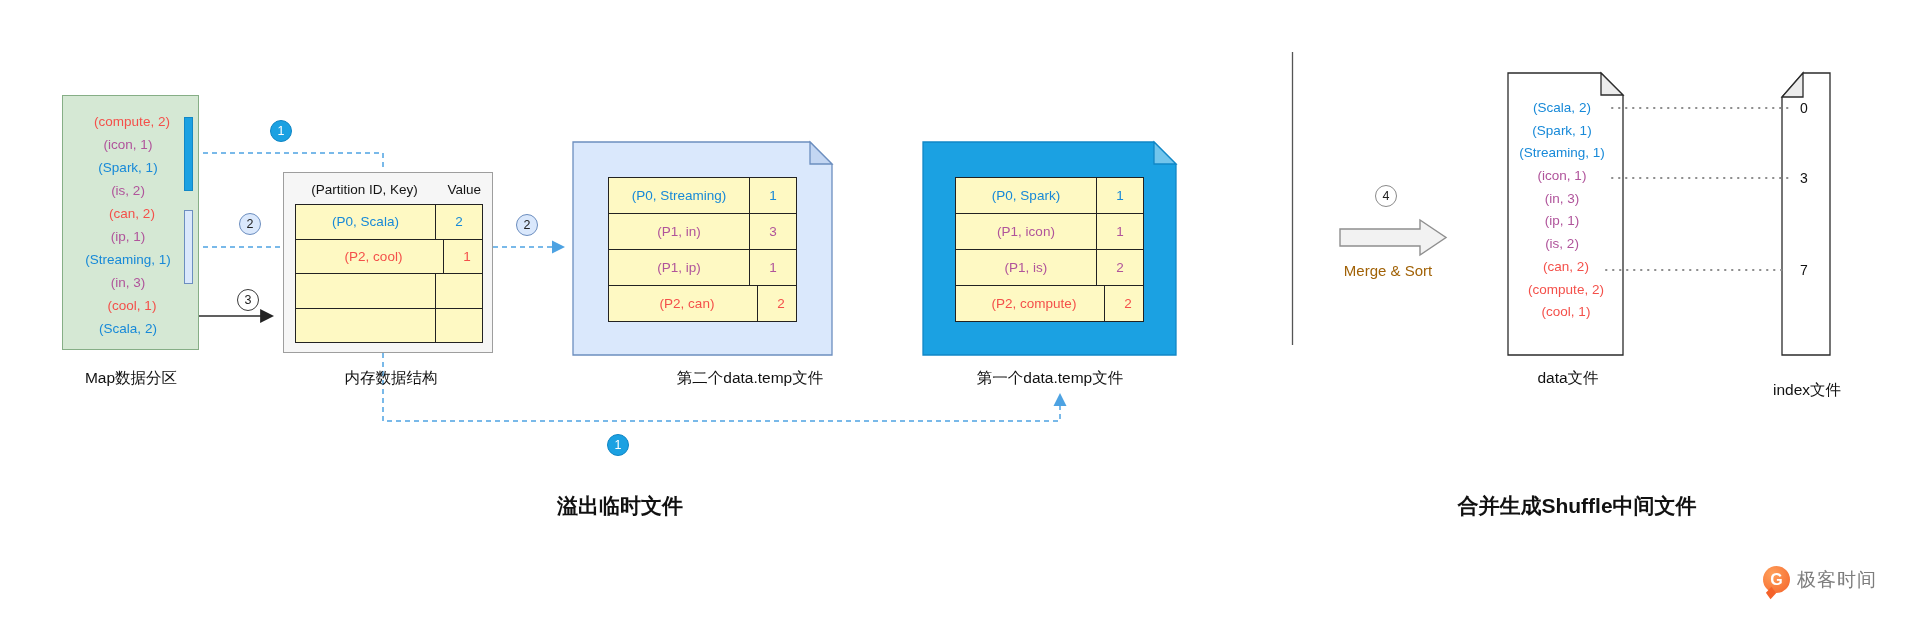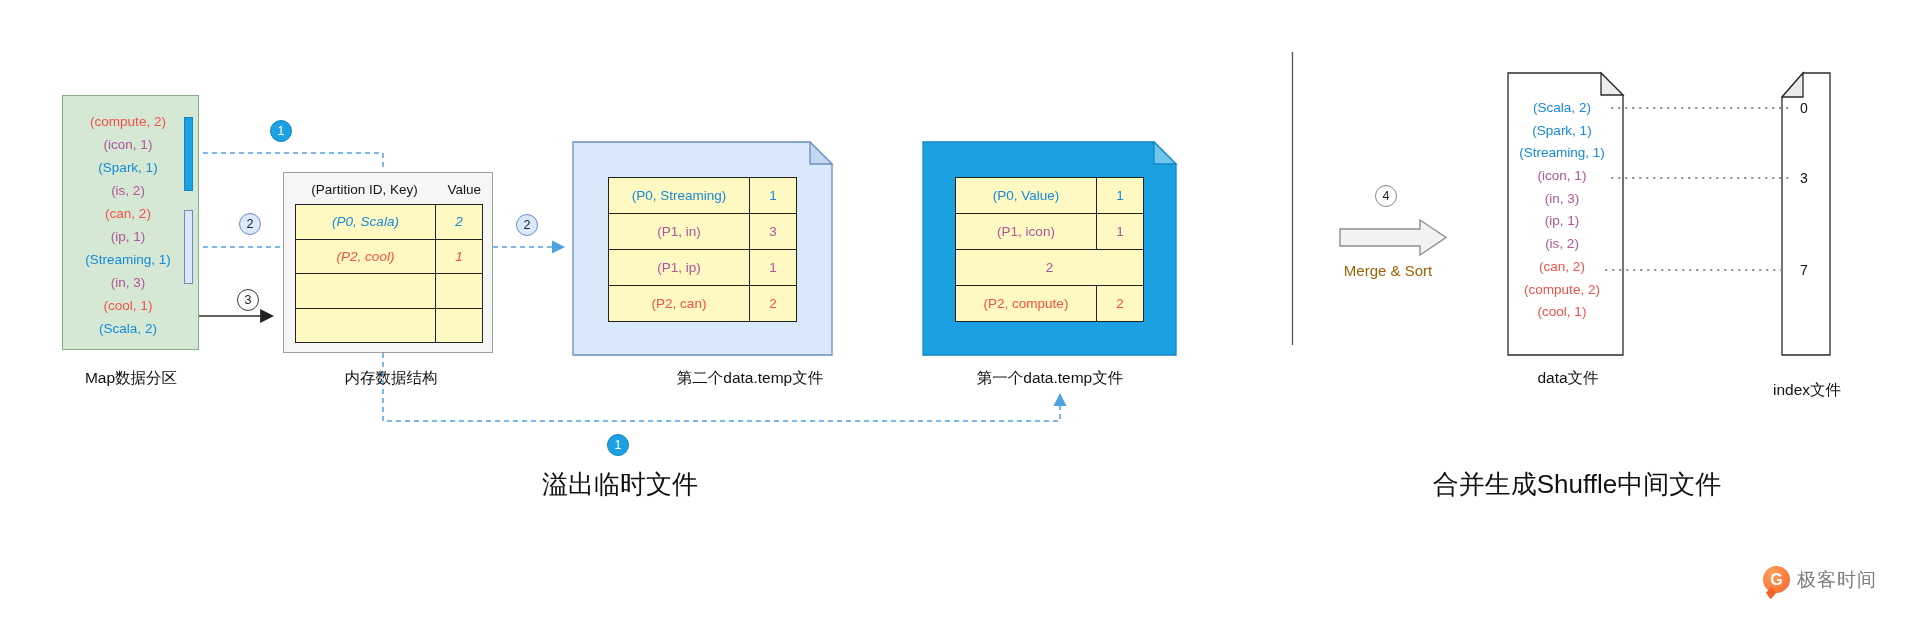--- a/index.html
+++ b/index.html
@@ -15,45 +15,45 @@
   svg.layer{position:absolute;left:0;top:0;}
   .dash{fill:none;stroke:var(--dash-blue);stroke-width:1.5;stroke-dasharray:5 4;}
   .dots{stroke:#8a8a8a;stroke-width:2;stroke-dasharray:0.5 6.5;stroke-linecap:round;}
   .greenbox{left:62px;top:95px;width:137px;height:255px;background:var(--green);
             border:1.3px solid var(--green-border);box-sizing:border-box;}
   .bar{width:9px;height:74px;left:184px;box-sizing:border-box;}
   .bar.dark{top:117px;background:var(--shape-blue);border:1px solid #1187c6;}
   .bar.light{top:210px;background:var(--light-blue);border:1px solid var(--light-blue-border);}
   .map-items{left:62px;top:110px;width:132px;}
   .mi{height:23px;line-height:23px;text-align:center;font-size:13.5px;white-space:nowrap;}
-  .c-red{color:var(--red);} .c-blue{color:var(--blue);} .c-purple{color:var(--purple);}
+  .c-red{color:var(--red);padding-left:8px;} .c-blue{color:var(--blue);} .c-purple{color:var(--purple);}
   .membox{left:283px;top:172px;width:210px;height:181px;background:#f6f6f6;
           border:1.3px solid var(--gray-border);box-sizing:border-box;}
   .memhead{left:295px;top:178px;width:186px;height:24px;display:flex;font-size:13.5px;color:#141414;}
   .memhead .mh-k{width:139px;text-align:center;line-height:24px;}
   .memhead .mh-v{flex:1;text-align:right;line-height:24px;}
   .dtable{position:absolute;width:187px;border:1.4px solid #222;background:#fef9c3;box-sizing:content-box;}
   .drow{display:flex;height:35px;border-top:1.4px solid #222;}
   .drow:first-child{border-top:none;}
-  .dtable.mem .drow{height:33.5px;font-style:italic;}
+  .dtable.mem .drow{height:33.5px;}
   .dtable.mem{width:186px;}
   .dtable .k{width:140px;border-right:1.4px solid #222;display:flex;align-items:center;
              justify-content:center;font-size:13.5px;white-space:nowrap;}
   .dtable.mem .k{width:139px;}
   .dtable .v{flex:1;display:flex;align-items:center;justify-content:center;font-size:13.5px;}
   .badge{position:absolute;width:22px;height:22px;border-radius:50%;display:flex;align-items:center;
          justify-content:center;font-size:12.5px;box-sizing:border-box;}
   .badge.filled{background:var(--shape-blue);color:#fff;border:1px solid #0f85c4;}
   .badge.lightfill{background:var(--light-blue);border:1px solid var(--light-blue-border);color:#222;}
   .badge.plain{background:#fff;border:1.3px solid #3a3a3a;color:#222;}
   .badge.gray{background:#fff;border:1.3px solid #8a8a8a;color:#222;}
   .shape-label{position:absolute;top:368px;transform:translateX(-50%);font-size:15.5px;
                color:#111;white-space:nowrap;}
-  .caption{position:absolute;top:467px;transform:translateX(-50%);font-size:26px;
-           font-weight:400;color:#111;white-space:nowrap;}
+  .caption{position:absolute;top:492px;transform:translateX(-50%);font-size:21px;
+           font-weight:700;color:#111;white-space:nowrap;}
   .df-items{left:1509px;top:97px;width:106px;}
   .dfi{height:22.7px;line-height:22.7px;text-align:center;font-size:13.5px;white-space:nowrap;}
   .ixv{position:absolute;left:1800px;width:22px;height:18px;line-height:18px;
        font-size:14px;color:#111;}
   .merge-label{position:absolute;left:1388px;top:262px;transform:translateX(-50%);
                font-size:15px;color:#a16207;white-space:nowrap;}
   .logo{position:absolute;left:1763px;top:566px;display:flex;align-items:center;gap:7px;}
   .logo-mark{position:relative;width:27px;height:27px;border-radius:50%;
              background:radial-gradient(circle at 35% 30%, #ffa05a, #f4622a);
              display:flex;align-items:center;justify-content:center;
@@ -160,28 +160,29 @@
       <span class="v c-purple">1</span>
     </div>
     <div class="drow">
       <span class="k c-red">(P2, can)</span>
       <span class="v c-red">2</span>
     </div>
   </div>
 
   <div class="dtable" style="left:955px;top:177px;">
     <div class="drow">
-      <span class="k c-blue">(P0, Value)</span>
+      <span class="k c-blue">(P0, Spark)</span>
       <span class="v c-blue">1</span>
     </div>
     <div class="drow">
       <span class="k c-purple">(P1, icon)</span>
       <span class="v c-purple">1</span>
     </div>
     <div class="drow">
+      <span class="k c-purple">(P1, is)</span>
       <span class="v c-purple">2</span>
     </div>
     <div class="drow">
       <span class="k c-red">(P2, compute)</span>
       <span class="v c-red">2</span>
     </div>
   </div>
 
   <div class="badge filled" style="left:270px;top:120px;">1</div>
   <div class="badge lightfill" style="left:239px;top:213px;">2</div>

